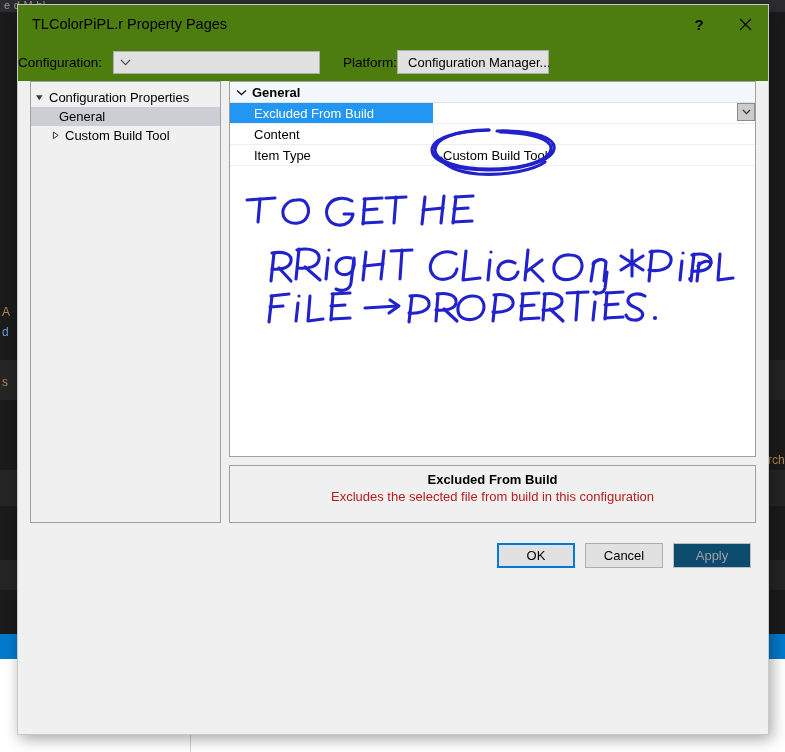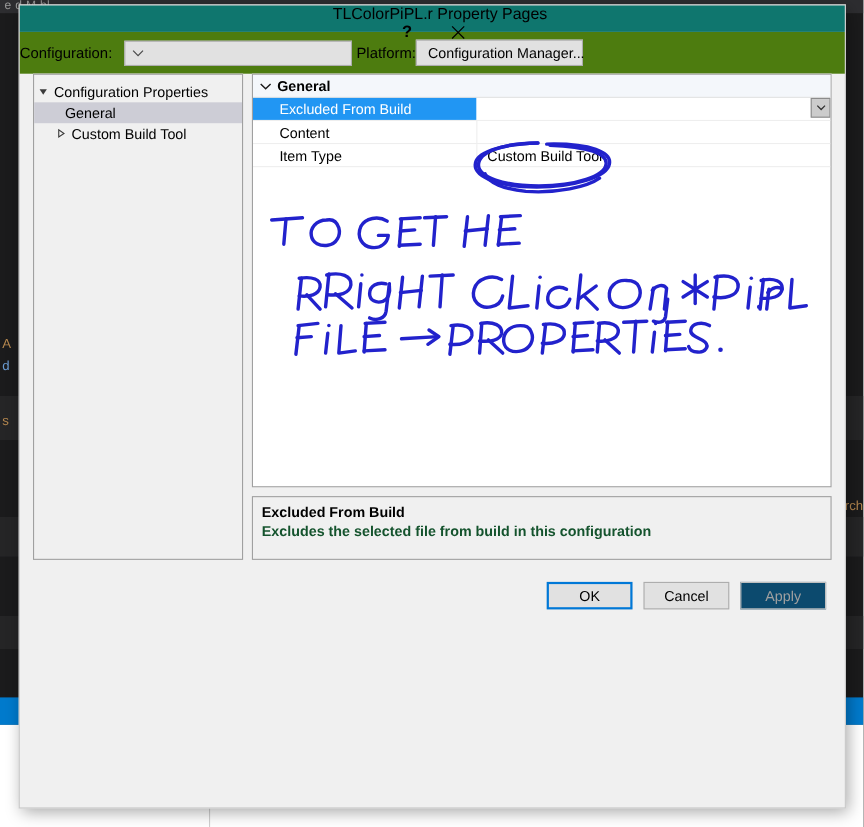--- a/index.html
+++ b/index.html
@@ -73,26 +73,25 @@
     width: 752px;
     height: 731px;
     background: #f0f0f0;
     border: 1px solid #c8c8c8;
     box-shadow: 3px 4px 14px rgba(0,0,0,0.35);
     box-sizing: border-box;
   }
 
   .titlebar {
     position: relative;
-    height: 24px;
-    background: #0f766e;
+    height: 38px;
+    background: #4d7c0f;
     display: flex;
     align-items: center;
     justify-content: space-between;
-    flex-direction: column;
   }
   .title-text {
     font-size: 14.5px;
     color: #000000;
     padding-left: 14px;
     user-select: none;
   }
   .title-buttons {
     display: flex;
     align-items: stretch;
@@ -169,20 +168,21 @@
   #btn-config-manager { width: 152px; }
 
   
   .body {
     position: relative;
     height: 442px;
     padding: 0 12px;
     box-sizing: border-box;
     display: flex;
     gap: 0;
+    text-align: center;
   }
 
   .treepanel {
     width: 191px;
     background: #f0f0f0;
     border: 1px solid #a0a0a0;
     box-sizing: border-box;
     padding-top: 6px;
     overflow: hidden;
   }
@@ -301,22 +301,21 @@
     padding: 6px 8px 0 8px;
   }
   .desc-title {
     font-size: 13px;
     font-weight: bold;
     color: #000;
     margin-bottom: 2px;
   }
   .desc-body {
     font-size: 13px;
-    color: #14532d;
-    font-weight: bold;
+    color: #b91c1c;
   }
 
   
   .footer {
     height: 64px;
     display: flex;
     align-items: center;
     justify-content: flex-end;
     padding-right: 17px;
     gap: 10px;
@@ -395,21 +394,21 @@
 
     <div class="configrow">
       <span class="lbl">Configuration:</span>
       <div class="combo" id="combo-configuration">
         <span class="chev">
           <svg width="11" height="7" viewBox="0 0 11 7">
               <path d="M1 1 L5.5 5.6 L10 1" stroke="#4a4a4a" stroke-width="1.1" fill="none"></path>
             </svg>
         </span>
       </div>
-      <span class="lbl" style="margin-left:4px;">Platform:</span>
+      <span class="lbl" style="margin-left:23px;">Platform:</span>
       <button class="btn" id="btn-config-manager">Configuration Manager...</button>
     </div>
 
     <div class="body">
 
       <div class="treepanel">
         <div class="tree-node">
           <span class="tree-arrow">
             <svg width="9" height="9" viewBox="0 0 9 9">
                 <path d="M1 2.2 L7.6 2.2 L4.3 7.2 Z" fill="#3b3b3b"></path>

